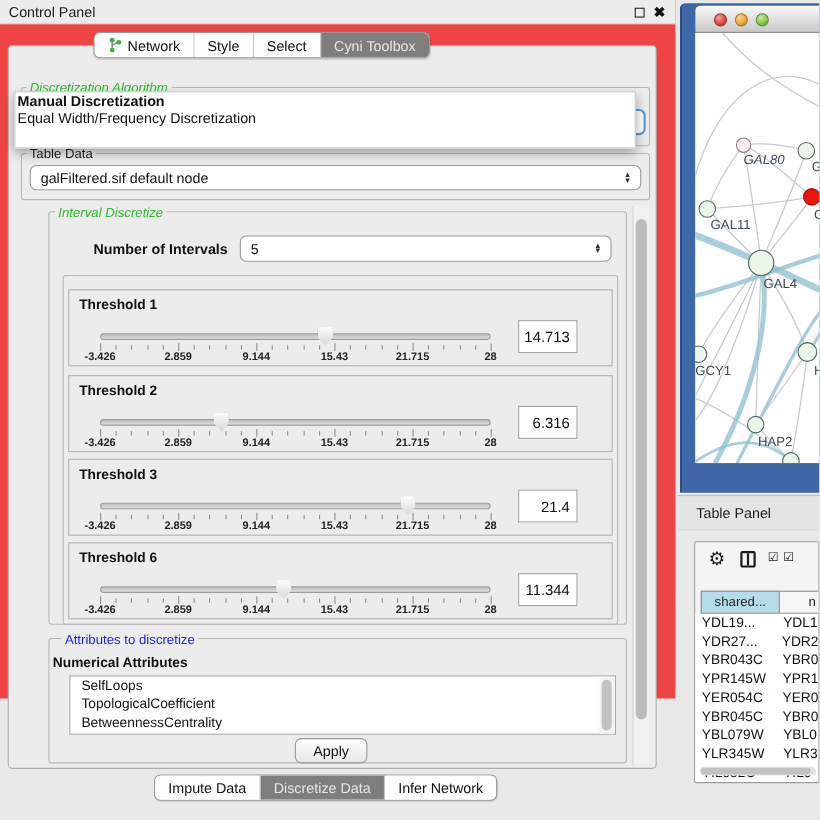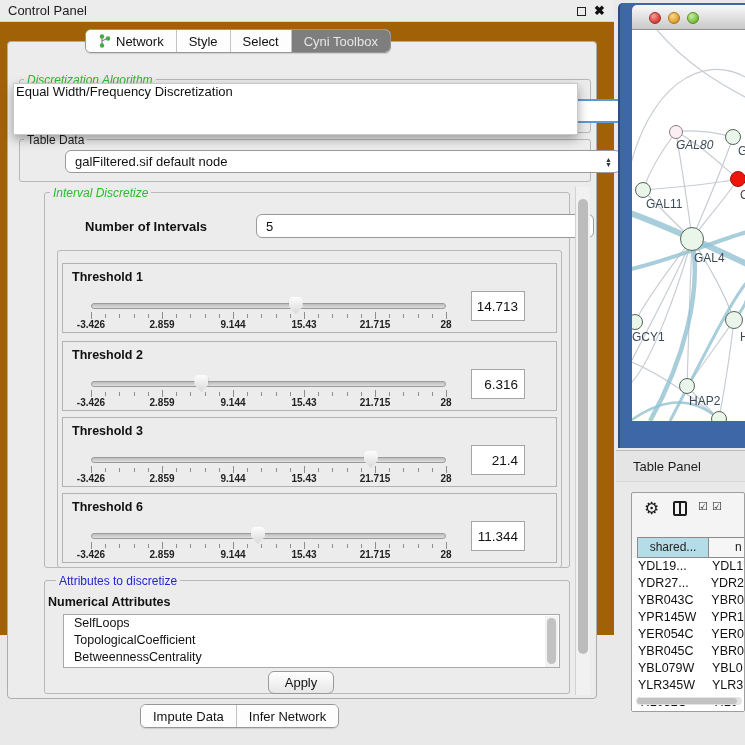--- a/index.html
+++ b/index.html
@@ -1,40 +1,40 @@
 <!DOCTYPE html>
 <html><head>
 <meta charset="utf-8">
 <style>
   * { margin:0; padding:0; box-sizing:border-box; }
   html,body { width:745px; height:745px; font-family:"Liberation Sans", sans-serif; background:#e9e9e9; position:relative; overflow:hidden; }
 
   
-  #control-panel { position:absolute; left:0; top:0; width:614px; height:635px; background:#a16207; }
+  #control-panel { position:absolute; left:0; top:0; width:614px; height:635px; background:#ef4444; }
   .cp-titlebar { position:absolute; left:0; top:0; width:614px; height:22px; background:#ececec; border-bottom:1px solid #d6d6d6; }
   .cp-title { position:absolute; left:8px; top:0; line-height:22px; font-size:13px; color:#1c1c1c; }
   .float-btn { position:absolute; right:28px; top:7px; width:9px; height:9px; border:1.5px solid #222; background:transparent; }
   .close-btn { position:absolute; right:9px; top:3px; font-size:13px; font-weight:bold; color:#111; line-height:16px; cursor:default; }
 
   .seg-tabs { position:absolute; display:flex; height:24px; border:1px solid #979797; border-radius:6px; overflow:hidden; background:#fdfdfd; box-shadow:0 1px 1px rgba(0,0,0,.12); z-index:6; }
   .seg-tab { display:flex; align-items:center; gap:5px; padding:0 12px; font-size:13px; color:#111; background:#fdfdfd; border-right:1px solid #c3c3c3; white-space:nowrap; }
   .seg-tab:last-child { border-right:none; }
   .seg-tab.selected { background:#7e7e7e; color:#e6e6e6; }
   #top-tabs { left:85px; top:29px; }
   #bottom-tabs { left:140px; top:704px; }
 
   .tab-content { position:absolute; left:7px; top:41px; width:590px; height:658px; border:1px solid #adadad; border-radius:4px; background:#ececec; }
 
   .group-box { position:absolute; border:1px solid #b8b8b8; border-radius:3px; }
   .group-label { position:absolute; font-size:12px; background:#ececec; padding:0 3px; white-space:nowrap; }
   .green-label { color:#2cbb2c;font-style:italic; }
   .blue-label  { color:#2323d6; }
   .black-label { color:#1c1c1c; font-weight:bold; }
 
-  .combo { position:absolute; background:#fff; border:1px solid #9a9a9a; border-radius:6px; font-size:13px; color:#111; display:flex; align-items:center; padding-left:9px;margin-left:38px; }
+  .combo { position:absolute; background:#fff; border:1px solid #9a9a9a; border-radius:6px; font-size:13px; color:#111; display:flex; align-items:center; padding-left:9px; }
   .combo .stepper { position:absolute; right:8px; top:50%; transform:translateY(-50%); display:flex; flex-direction:column; line-height:5px; font-size:7px; color:#333; }
   .combo.focused { border:2px solid #5b9ad4; }
 
   
   .popup { position:absolute; left:13px; top:83px; width:565px; height:52px; background:#ffffff; border:1px solid #c9c9c9; box-shadow:0 4px 10px rgba(0,0,0,.35); z-index:10; }
   .popup .prompt { display:block; text-align:center; font-size:12px; color:#b0b0b0; line-height:17px; }
   .popup .opt { display:block; font-size:13px; color:#111; line-height:16px; padding-left:2px; white-space:nowrap; }
   .popup .opt.bold { font-weight:bold; }
 
   
@@ -126,20 +126,21 @@
       </div>
   </div>
 
   <div class="tab-content"></div>
 
   <div class="group-box" style="left:19px; top:79px; width:572px; height:54px;"></div>
   <span class="group-label green-label" style="left:24px; top:73px;">Discretization Algorithm</span>
   <div class="combo focused" style="left:27px; top:99px; width:560px; height:24px;"></div>
 
   <div class="popup">
+    <span class="opt bold">Manual Discretization</span>
     <span class="opt">Equal Width/Frequency Discretization</span>
   </div>
 
   <div class="group-box" style="left:19px; top:139px; width:572px; height:43px;"></div>
   <span class="group-label black-label" style="left:24px; top:133px; font-weight:normal; color:#1c1c1c;">Table Data</span>
   <div class="combo" style="left:27px; top:150px; width:556px; height:23px;">
     <span>galFiltered.sif default node</span>
     <span class="stepper">
         <span>▲</span>
         <span>▼</span>
@@ -349,20 +350,23 @@
 
   <div class="apply-btn">Apply</div>
 
   <div class="v-scrollbar">
       <div class="thumb"></div>
     </div>
 
   <div class="seg-tabs" id="bottom-tabs">
     <div class="seg-tab">
         <span>Impute Data</span>
+      </div>
+    <div class="seg-tab selected">
+        <span>Discretize Data</span>
       </div>
     <div class="seg-tab">
         <span>Infer Network</span>
       </div>
   </div>
 </div>
 
 <div id="net-window">
   <div class="nw-titlebar">
     <span class="light red"></span>

